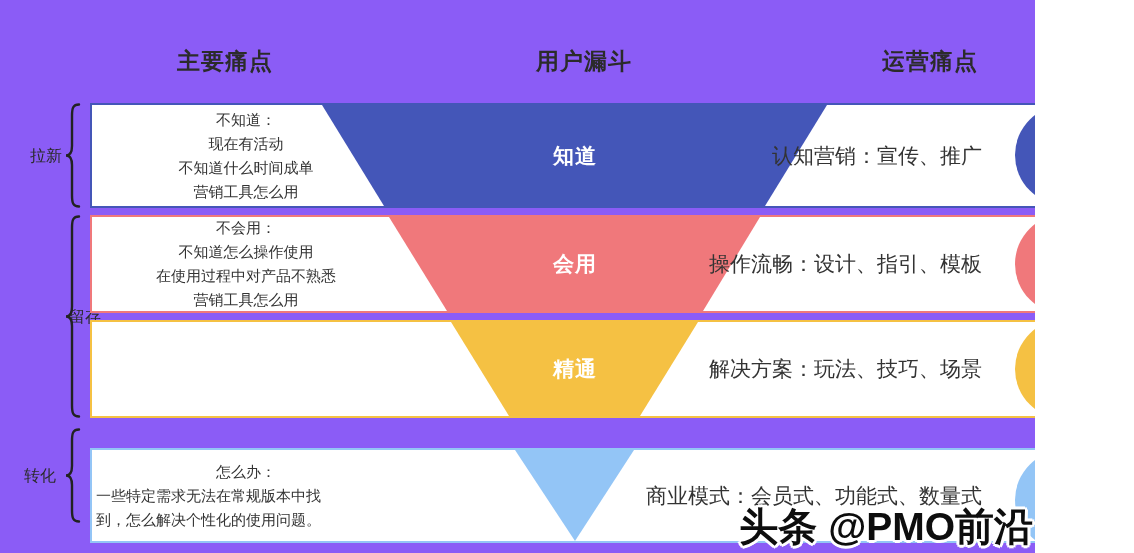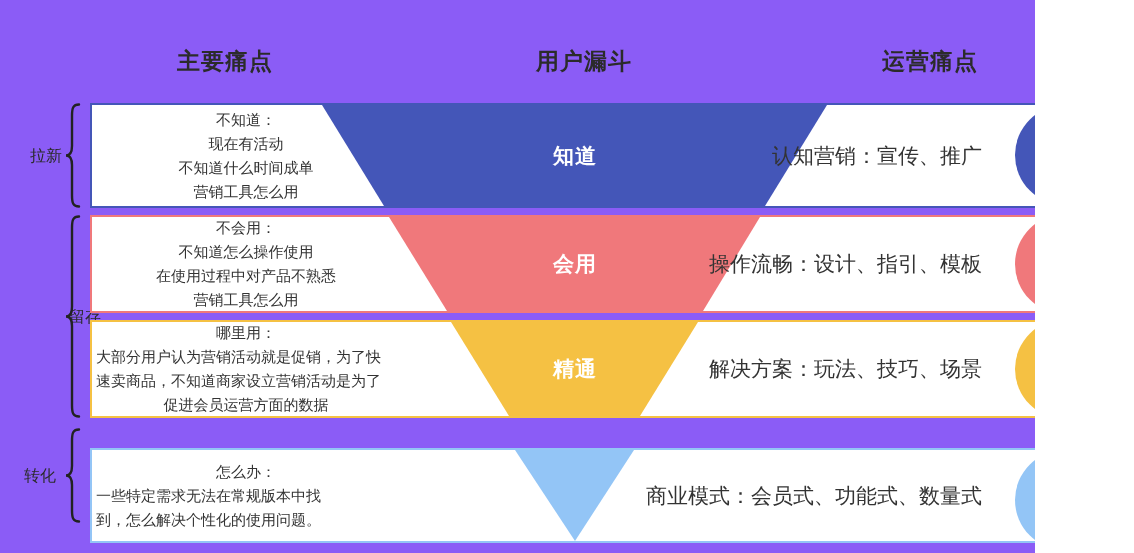--- a/index.html
+++ b/index.html
@@ -109,40 +109,35 @@
     </div>
     <span class="funnel-label">会用</span>
     <span class="ops">操作流畅：设计、指引、模板</span>
     <div class="circle">
       <span>内容</span>
     </div>
   </div>
 
   <div class="rowbox row3">
     <div class="slice"></div>
-    <div class="pain">
-      <span class="c">哪里用：</span>
-      <span class="l">大部分用户认为营销活动就是促销，为了快</span>
-      <span class="l">速卖商品，不知道商家设立营销活动是为了</span>
-      <span class="c">促进会员运营方面的数据</span>
-    </div>
     <span class="funnel-label">精通</span>
     <span class="ops">解决方案：玩法、技巧、场景</span>
     <div class="circle">
       <span>内容</span>
     </div>
   </div>
 
   <div class="rowbox row4">
     <div class="slice"></div>
     <div class="pain">
       <span class="c">怎么办：</span>
       <span class="l">一些特定需求无法在常规版本中找</span>
       <span class="l">到，怎么解决个性化的使用问题。</span>
     </div>
     <span class="ops">商业模式：会员式、功能式、数量式</span>
     <div class="circle">
       <span>内容</span>
     </div>
   </div>
 
+  <div class="watermark">头条 @PMO前沿</div>
 
 </div>
 
 </body></html>

